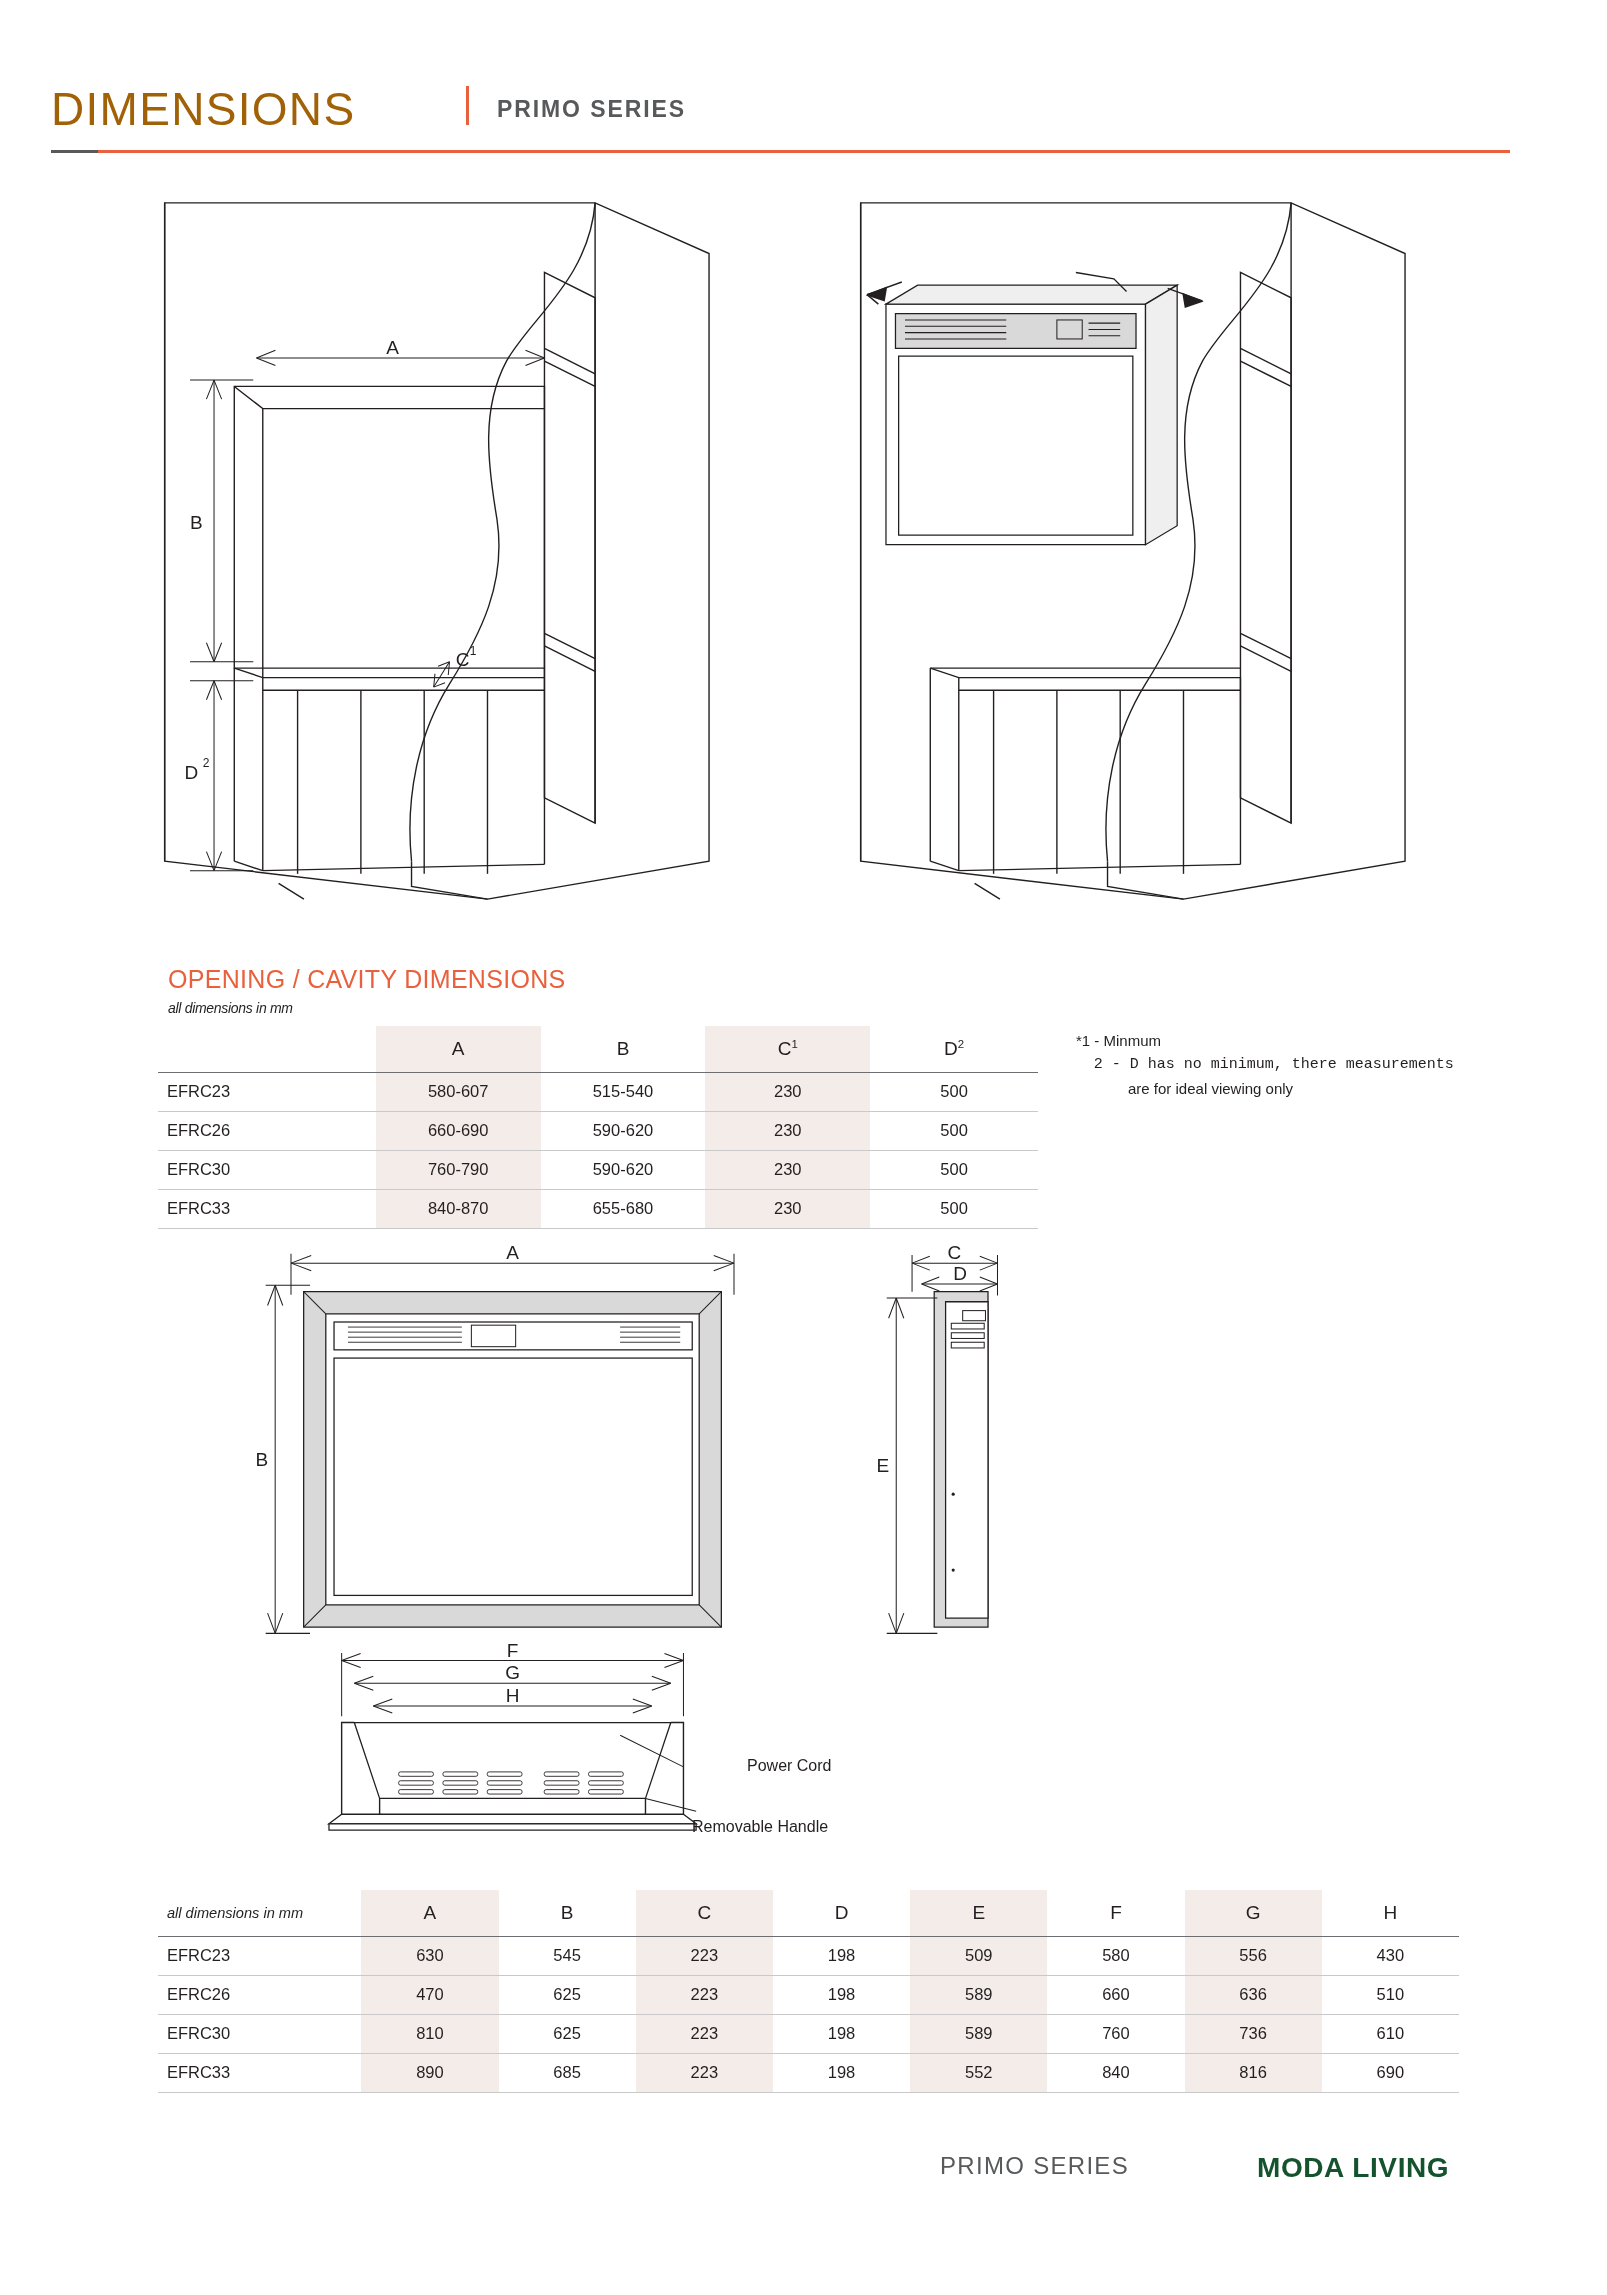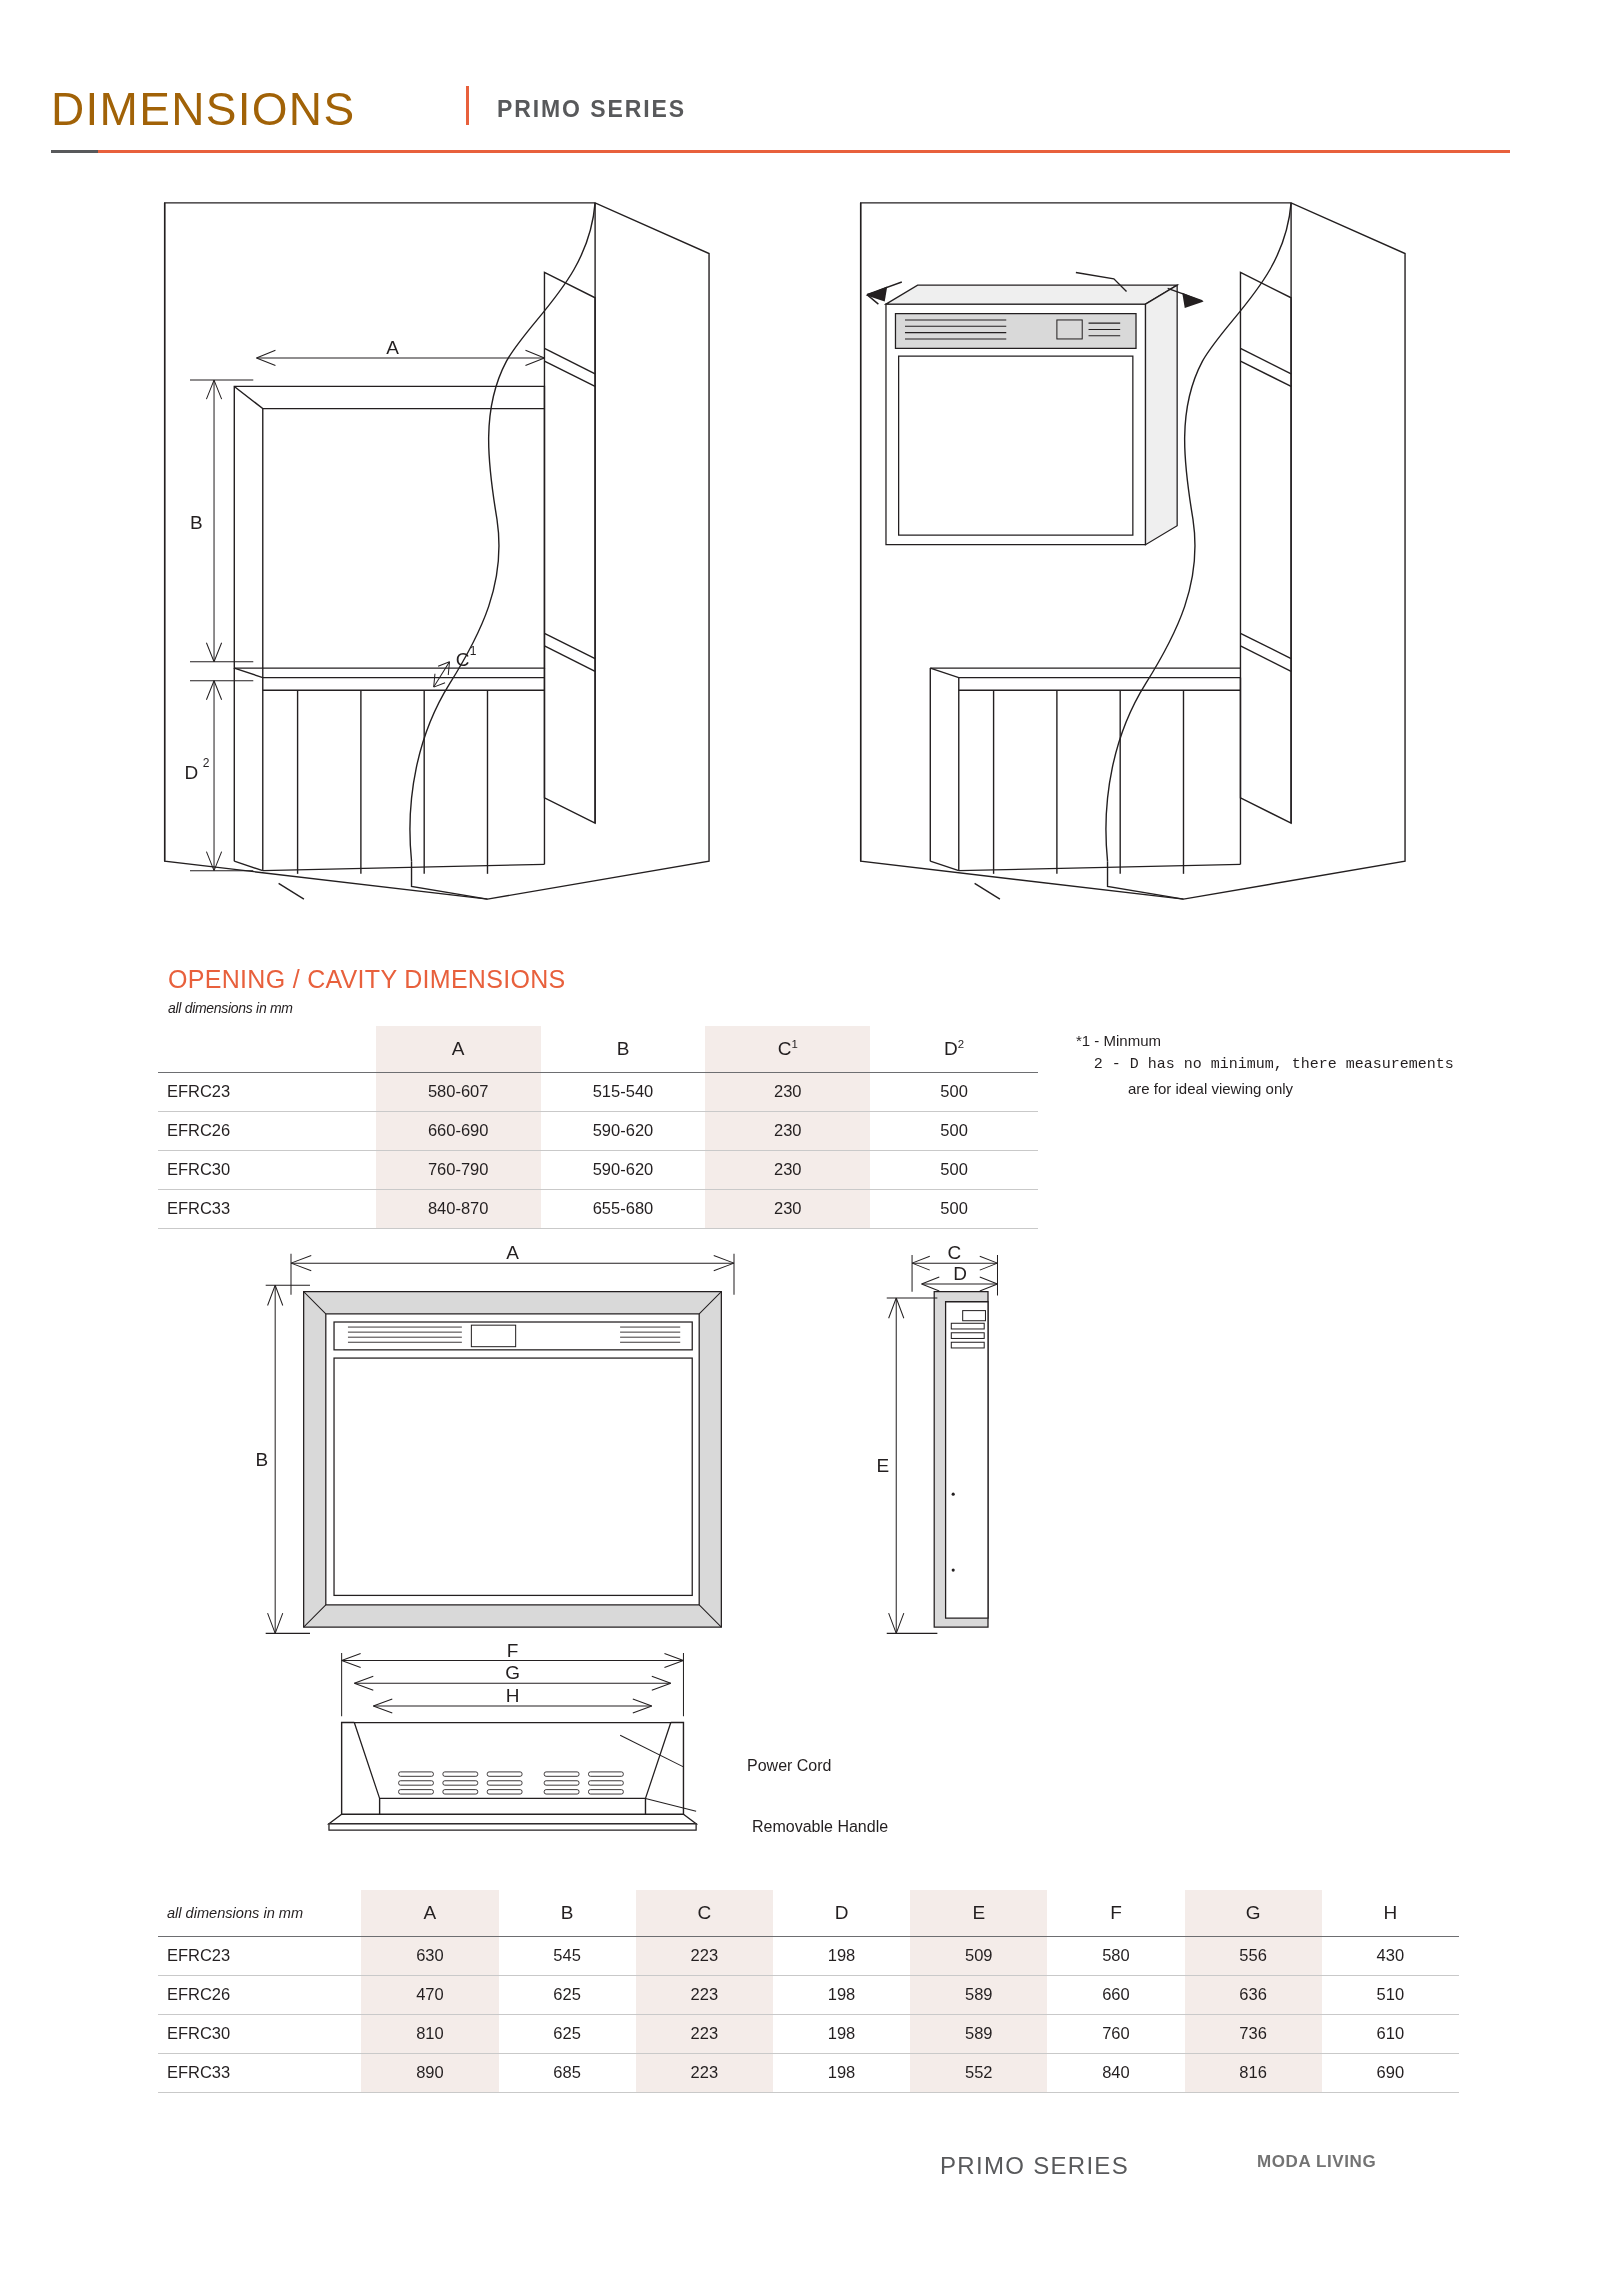--- a/index.html
+++ b/index.html
@@ -155,24 +155,24 @@
     left: 940px;
     top: 2152px;
     font-size: 24px;
     letter-spacing: 1.3px;
     color: #58595b;
   }
   .footer-right {
     position: absolute;
     left: 1257px;
     top: 2152px;
-    font-size: 17px;
+    font-size: 28px;
     letter-spacing: 0.6px;
     font-weight: bold;
-    color: #737373;
+    color: #14532d;
   }
 
   
   .drawing { position: absolute; }
   svg { display:block; }
   .ln { fill:none; stroke:#231f20; stroke-width:2.2; }
   .ln-thin { fill:none; stroke:#231f20; stroke-width:1.6; }
   .dimtxt { font-family:"Liberation Sans", sans-serif; font-size:30px; fill:#231f20; }
   .dimtxt-sm { font-family:"Liberation Sans", sans-serif; font-size:19px; fill:#231f20; }
   .fillgray { fill:#d9d9d9; stroke:#231f20; stroke-width:2; }
@@ -472,21 +472,21 @@
           <rect x="470" y="236" width="55" height="7" rx="3"></rect>
         </g>
       </g>
 
       <path class="ln-thin" d="M520 150 L620 200"></path>
       <path class="ln-thin" d="M560 250 L640 270"></path>
     </svg>
   </div>
 
   <div style="position:absolute; left:747px; top:1757px; font-size:16px;">Power Cord</div>
-  <div style="position:absolute; left:752px; top:1818px; font-size:16px;">Removable Handle</div>
+  <div style="position:absolute; left:692px; top:1818px; font-size:16px;">Removable Handle</div>
 
   <table class="dim" id="product-table">
     <colgroup>
       <col class="p0">
         <col class="px">
         <col class="px">
         <col class="px">
         <col class="px">
         <col class="px">
         <col class="px">

